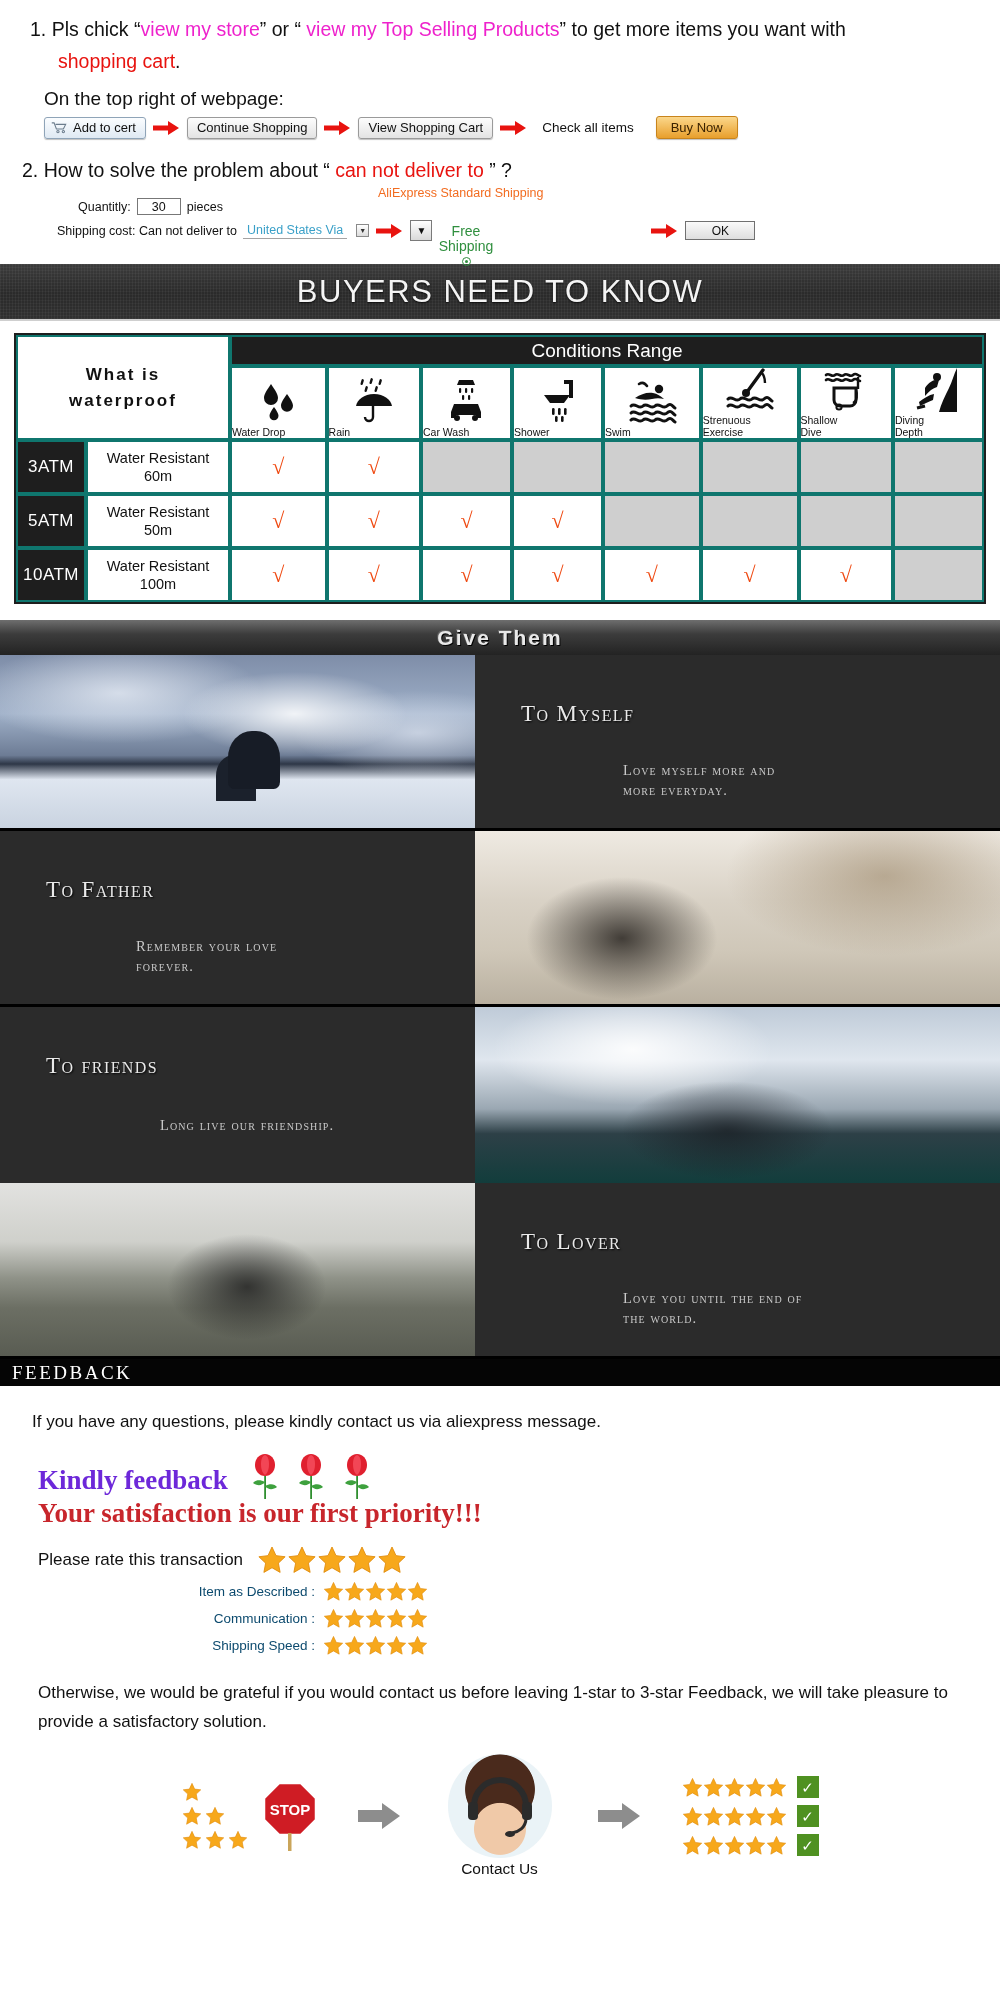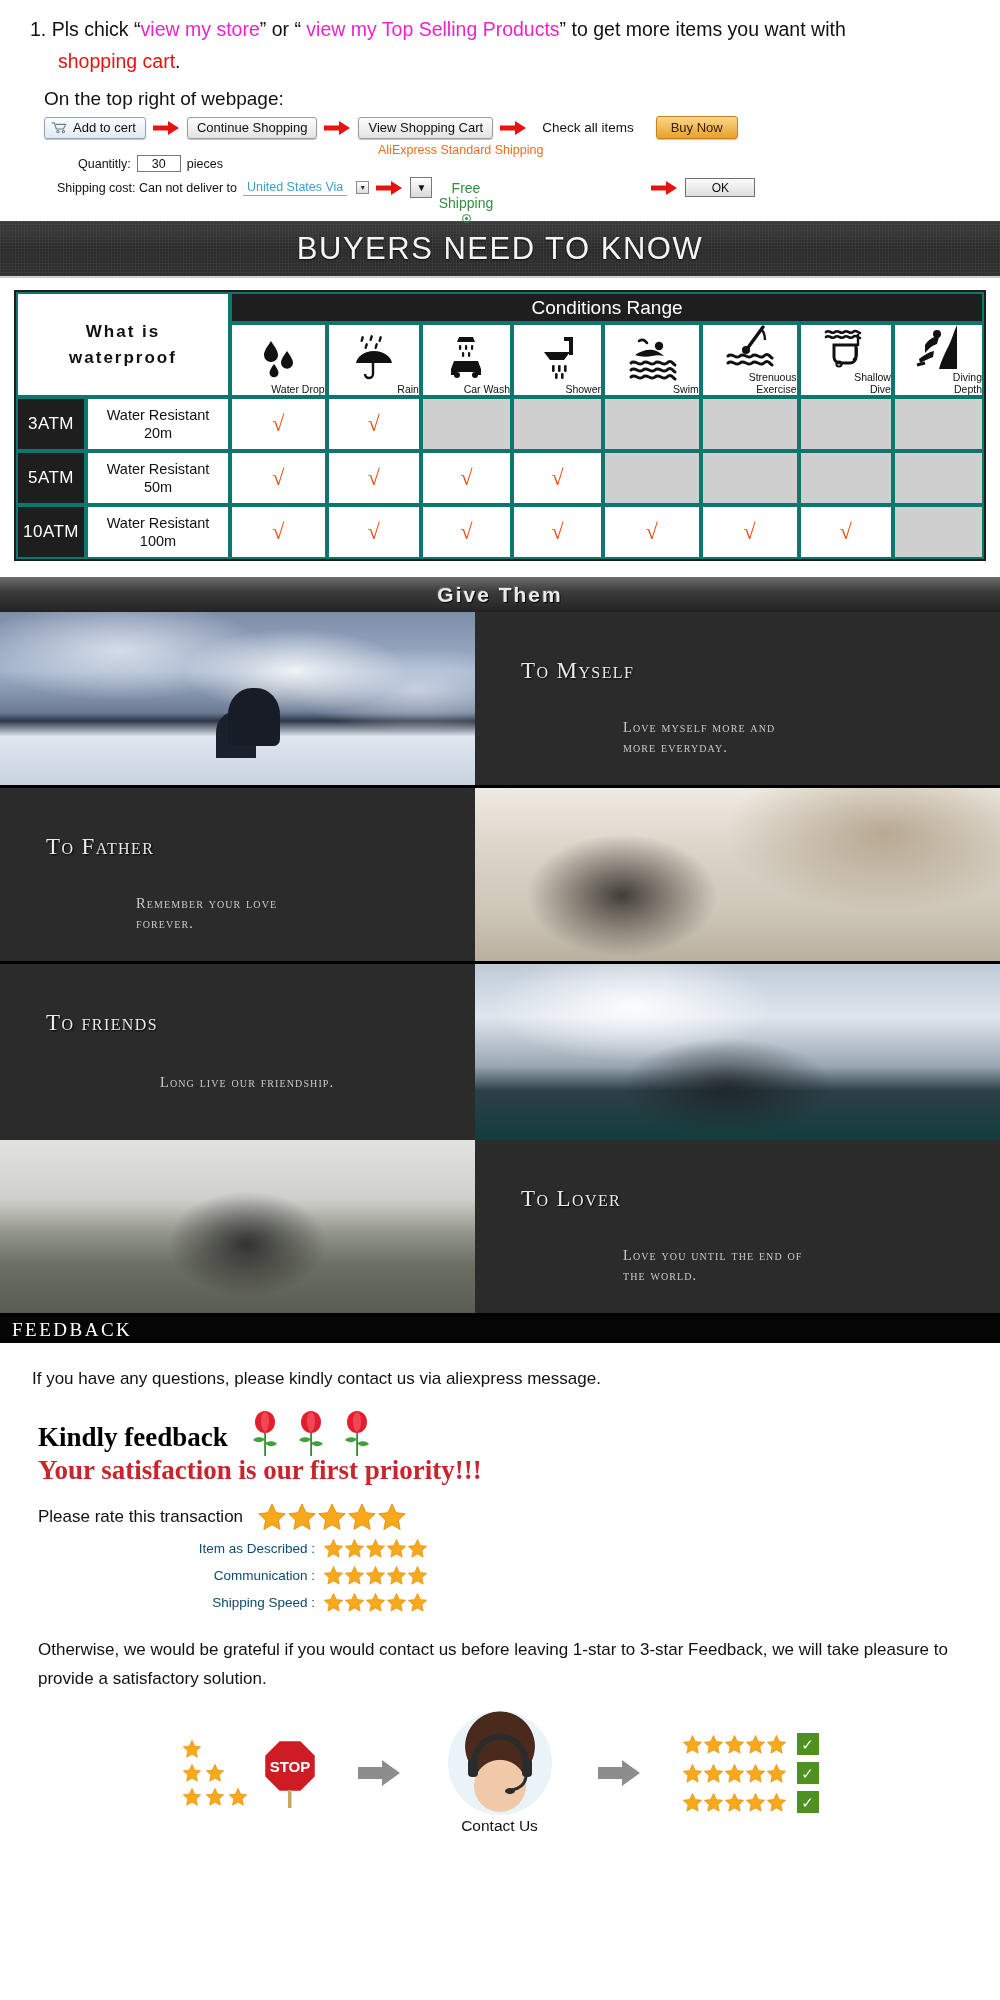--- a/index.html
+++ b/index.html
@@ -108,21 +108,21 @@
   .wp-table td, .wp-table th { border:2px solid #0f766e; padding:0; }
   .cell-whatis {
     background:#fff; text-align:center; vertical-align:middle;
     font-size:17px; letter-spacing:2px; line-height:26px; color:#111; font-weight:700;
     width:214px;
   }
   .cell-condhead {
     background:#1e1e1e; color:#fff; text-align:center; font-size:19px; height:31px;
   }
   .cell-icon {
-    background:#fff; text-align:right; vertical-align:bottom; padding:4px 0 4px 0;
+    background:#fff; text-align:left; vertical-align:bottom; padding:4px 0 4px 0;
   }
   .icon-glyph { display:block; margin:0 auto 3px auto; }
   .icon-label { font-size:10.5px; line-height:11.5px; color:#111; display:block; }
   .atm-badge {
     background:#1e1e1e; color:#fff; text-align:center; font-size:17px;
     width:70px; letter-spacing:.5px;
   }
   .atm-desc {
     background:#fff; text-align:center; font-size:14.5px; line-height:18px; color:#111;
     width:144px;
@@ -202,21 +202,21 @@
   }
   .banner-feedback span {
     color:#fff; font-family:"Liberation Serif", serif; font-size:19px;
     letter-spacing:2.5px; padding-left:12px;
   }
   .fb-body { padding:16px 0 10px 0; }
   .fb-line {
     font-size:17px; color:#111; margin:10px 0 0 32px;
   }
   .kindly-row { display:flex; align-items:flex-end; margin:20px 0 0 38px; }
-  .kindly-txt { font-size:27px; font-weight:700; color:#000000; font-family:"Liberation Serif", serif; }
+  .kindly-txt { font-size:27px; font-weight:700; color:#6d28d9; font-family:"Liberation Serif", serif; }
   .roses { display:flex; gap:16px; margin-left:22px; margin-bottom:-4px; }
   .satisf {
     font-family:"Liberation Serif", serif; font-weight:700; font-size:27px;
     color:#c8262c; margin:2px 0 0 38px;
   }
   .rate-row { display:flex; align-items:center; margin:16px 0 0 38px; }
   .rate-label { font-size:17px; color:#111; margin-right:14px; }
   .sub-rate { display:flex; align-items:center; justify-content:flex-end; width:390px; margin:6px 0 0 38px; }
   .sub-rate .lab { font-size:13.5px; color:#0c4a6e; margin-right:8px; }
   .stars { display:flex; }
@@ -296,20 +296,24 @@
       </div>
       <svg class="arrow-r" viewBox="0 0 27 16">
         <path d="M0 5.5h15V1l11 7-11 7v-4.5H0z" fill="#e8130f"></path>
       </svg>
       <span class="flowtxt">Check all items</span>
       <div class="btn buy" style="margin-left:14px;">
         <span>Buy Now</span>
       </div>
     </div>
 
+    <div class="instr-line2">
+      <span>2.</span>
+      <span>How to solve the problem about “ </span><span class="red">can not deliver to</span><span> ” ?</span>
+    </div>
 
     <div class="ship-block">
       <div class="ship-rowA">
         <span>Quantitly:</span>
         <span class="qty-box">30</span>
         <span>pieces</span>
       </div>
 
       <div class="ship-rowB">
         <span>Shipping cost: Can not deliver to</span>
@@ -464,21 +468,21 @@
           <span class="icon-label">Depth</span>
         </td>
       </tr>
 
       </tbody>
         <tbody id="wp-rows">
           <tr>
             <td class="atm-badge">3ATM</td>
             <td class="atm-desc">
               <div>Water Resistant</div>
-              <div>20m</div>
+              <div>60m</div>
             </td>
             <td class="cell-yes"><span class="tick" style="color: rgb(239, 74, 18);">√</span></td>
             <td class="cell-yes"><span class="tick" style="color: rgb(239, 74, 18);">√</span></td>
             <td class="cell-yes cell-no"></td>
             <td class="cell-yes cell-no"></td>
             <td class="cell-yes cell-no"></td>
             <td class="cell-yes cell-no"></td>
             <td class="cell-yes cell-no"></td>
             <td class="cell-yes cell-no"></td>
           </tr>

